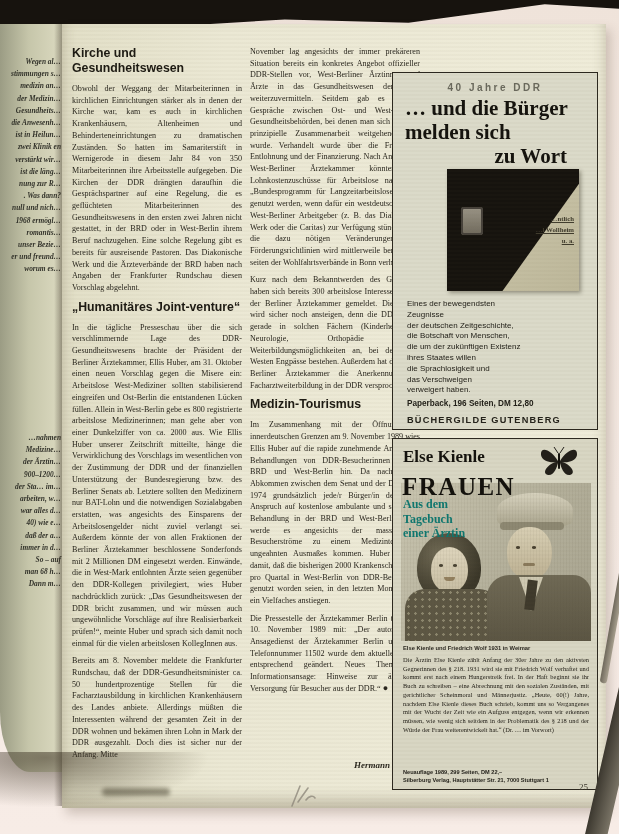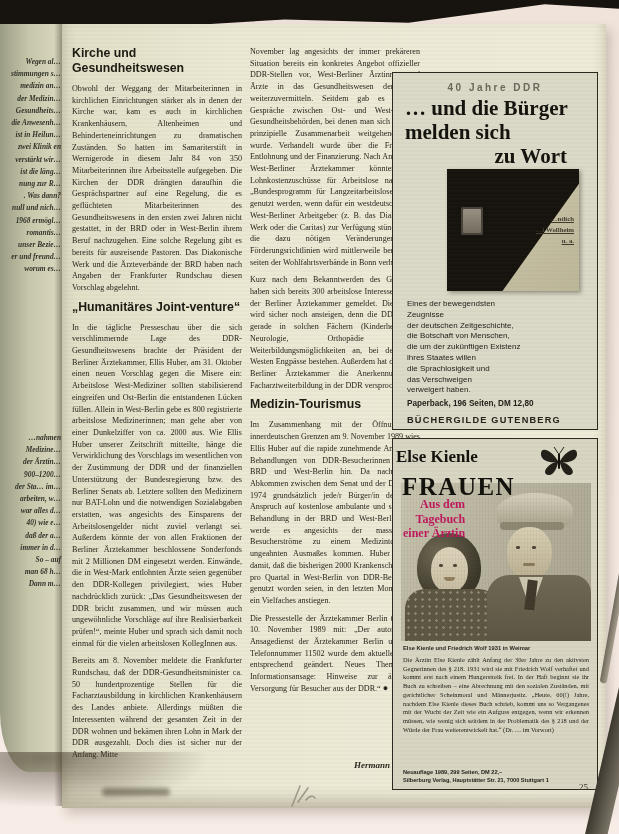--- a/index.html
+++ b/index.html
@@ -67,24 +67,24 @@
          font:700 6.8px/11px "Liberation Serif",serif;color:#403c2d;
          text-decoration:underline;filter:blur(.5px);}
   .emblem{position:absolute;left:14px;top:38px;width:22px;height:28px;border-radius:3px;
          background:linear-gradient(#9a9486,#6f695c);box-shadow:inset 0 0 0 2px #46413a, inset 0 8px 0 -6px #2e2a24;}
   .desc{position:absolute;left:14px;top:226px;font:8px/10.8px "Liberation Sans",sans-serif;color:#23211a;filter:blur(.25px);}
   .details1{position:absolute;left:14px;top:326px;font:700 8.2px "Liberation Sans",sans-serif;color:#23211a;}
   .pub1{position:absolute;left:14px;top:342px;font:700 9.2px "Liberation Sans",sans-serif;
         letter-spacing:1.2px;color:#23211a;}
 
   
-  .k-author{position:absolute;left:3px;top:8px;font:700 17px "Liberation Serif",serif;color:#14120d;z-index:3;}
+  .k-author{position:absolute;left:10px;top:8px;font:700 17px "Liberation Serif",serif;color:#14120d;z-index:3;}
   .k-title{position:absolute;left:9px;top:26px;font:700 25px "Liberation Serif",serif;
            letter-spacing:1.5px;color:#14120d;z-index:3;margin-top:8px;}
-  .k-sub{position:absolute;left:10px;top:58px;font:700 12px/14.5px "Liberation Serif",serif;color:#be185d;z-index:3;text-align:right;}
+  .k-sub{position:absolute;left:10px;top:58px;font:700 12px/14.5px "Liberation Serif",serif;color:#0f766e;z-index:3;}
   .butterfly{position:absolute;right:16px;top:6px;z-index:3;}
   .photo{position:absolute;left:8px;top:44px;width:190px;height:158px;overflow:hidden;
          background:linear-gradient(120deg,#c8c4af,#b4b09b 55%,#a7a38f);}
   .photo::after{content:"";position:absolute;inset:0;
          background:repeating-linear-gradient(90deg,rgba(70,62,44,.05) 0 1px,transparent 1px 3px);}
   .w-hair{position:absolute;left:16px;top:50px;width:64px;height:68px;border-radius:50% 50% 45% 45%;
          background:radial-gradient(circle at 32% 30%,#6e6853,#3a3628 72%);}
   .w-face{position:absolute;left:30px;top:64px;width:37px;height:45px;border-radius:50% 50% 46% 46%;
          background:linear-gradient(#ded5bd,#c8be a3,#c8bea3);background:linear-gradient(#ded5bd,#c8bea3);}
   .w-face::before{content:"";position:absolute;left:8px;top:17px;width:4px;height:2.5px;border-radius:50%;

